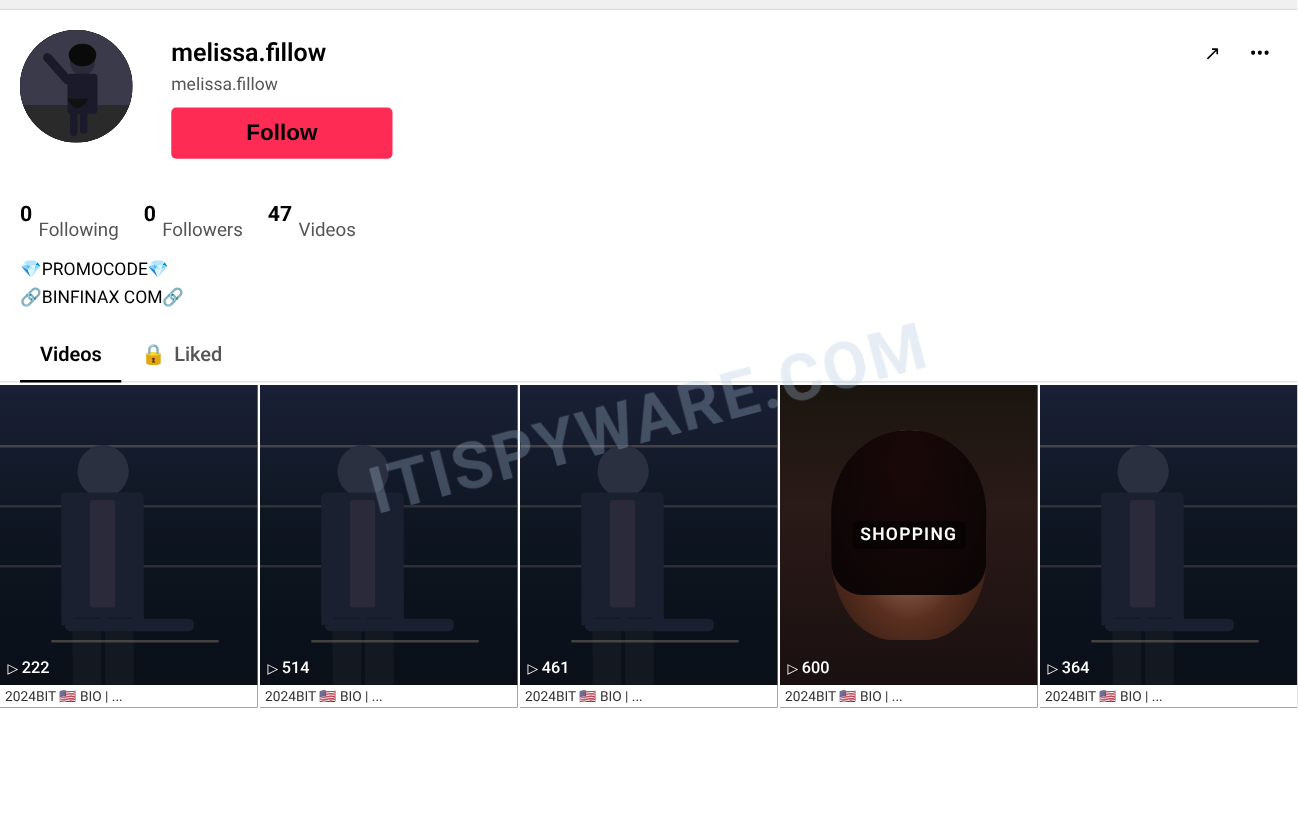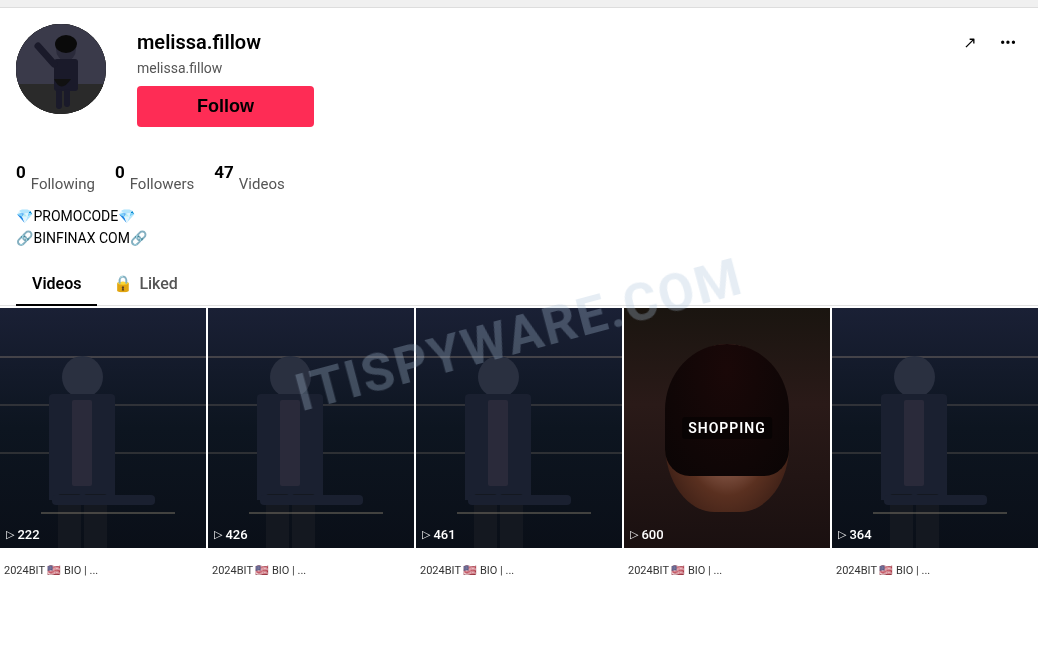--- a/index.html
+++ b/index.html
@@ -247,21 +247,21 @@
       gap: 3px;
     }
 
     .play-icon-small {
       font-size: 11px;
     }
 
     .video-caption {
       font-size: 11px;
       color: #333;
-      padding: 16px 4px 2px 4px;
+      padding: 3px 4px 2px 4px;
       white-space: nowrap;
       overflow: hidden;
       text-overflow: ellipsis;
       background: #fff;
     }
 
     
     .watermark {
       position: fixed;
       top: 50%;
@@ -407,21 +407,21 @@
           <div style="position:absolute;bottom:0;left:20%;width:28%;height:28%;background:#141820;border-radius:3px 3px 0 0;"></div>
           <div style="position:absolute;bottom:0;left:52%;width:28%;height:28%;background:#141820;border-radius:3px 3px 0 0;"></div>
         </div>
 
         <div style="position:absolute;bottom:18%;left:25%;width:50%;height:4%;background:#1a2030;border-radius:4px;"></div>
         <div style="position:absolute;bottom:14%;left:20%;right:15%;height:2px;background:rgba(150,140,120,0.4);"></div>
       </div>
 
       <div class="play-count">
         <span class="play-icon-small">▷</span>
-        <span>426</span>
+        <span>514</span>
       </div>
     </div>
     <div class="video-caption">2024BIT 🇺🇸 BIO | ...</div>
   </div>
     <div class="video-card">
     <div class="video-thumbnail v3">
 
       <div style="position:absolute;width:100%;height:100%;background:linear-gradient(180deg,#1a2035 0%,#0d1520 50%,#0a0f18 100%);">
 
         <div style="position:absolute;top:20%;left:0;right:0;height:2px;background:rgba(180,160,140,0.3);"></div>

